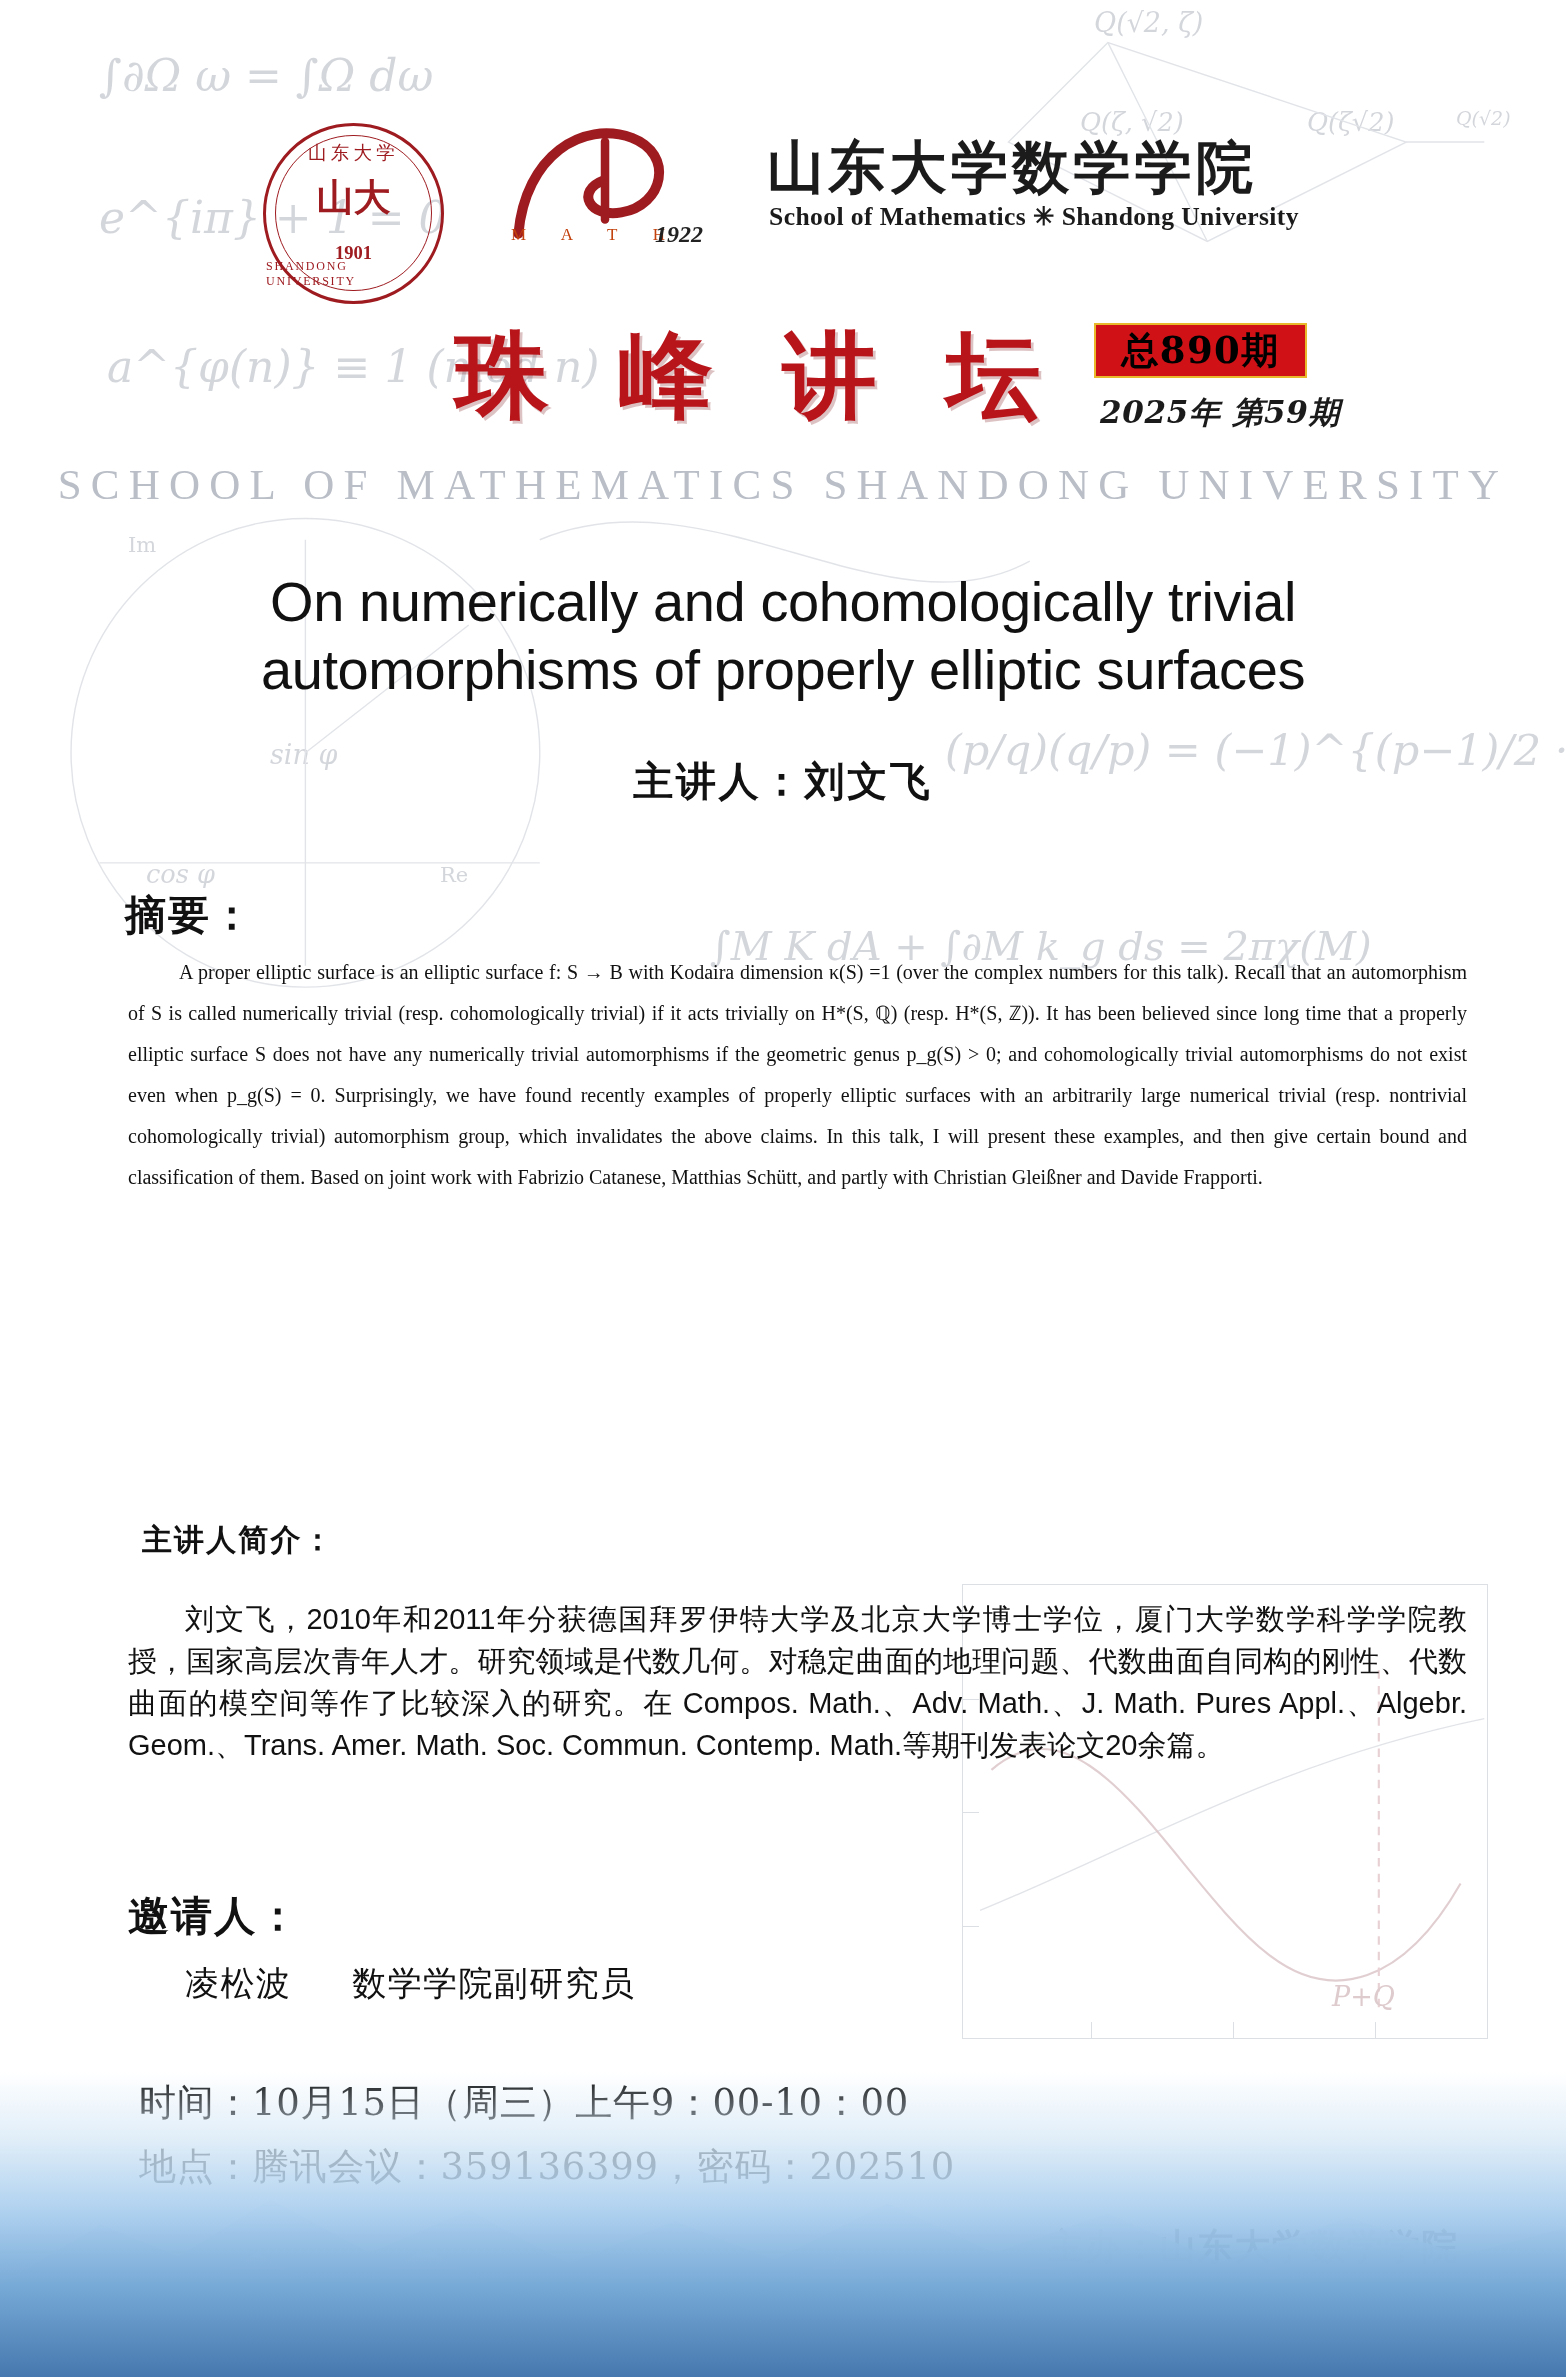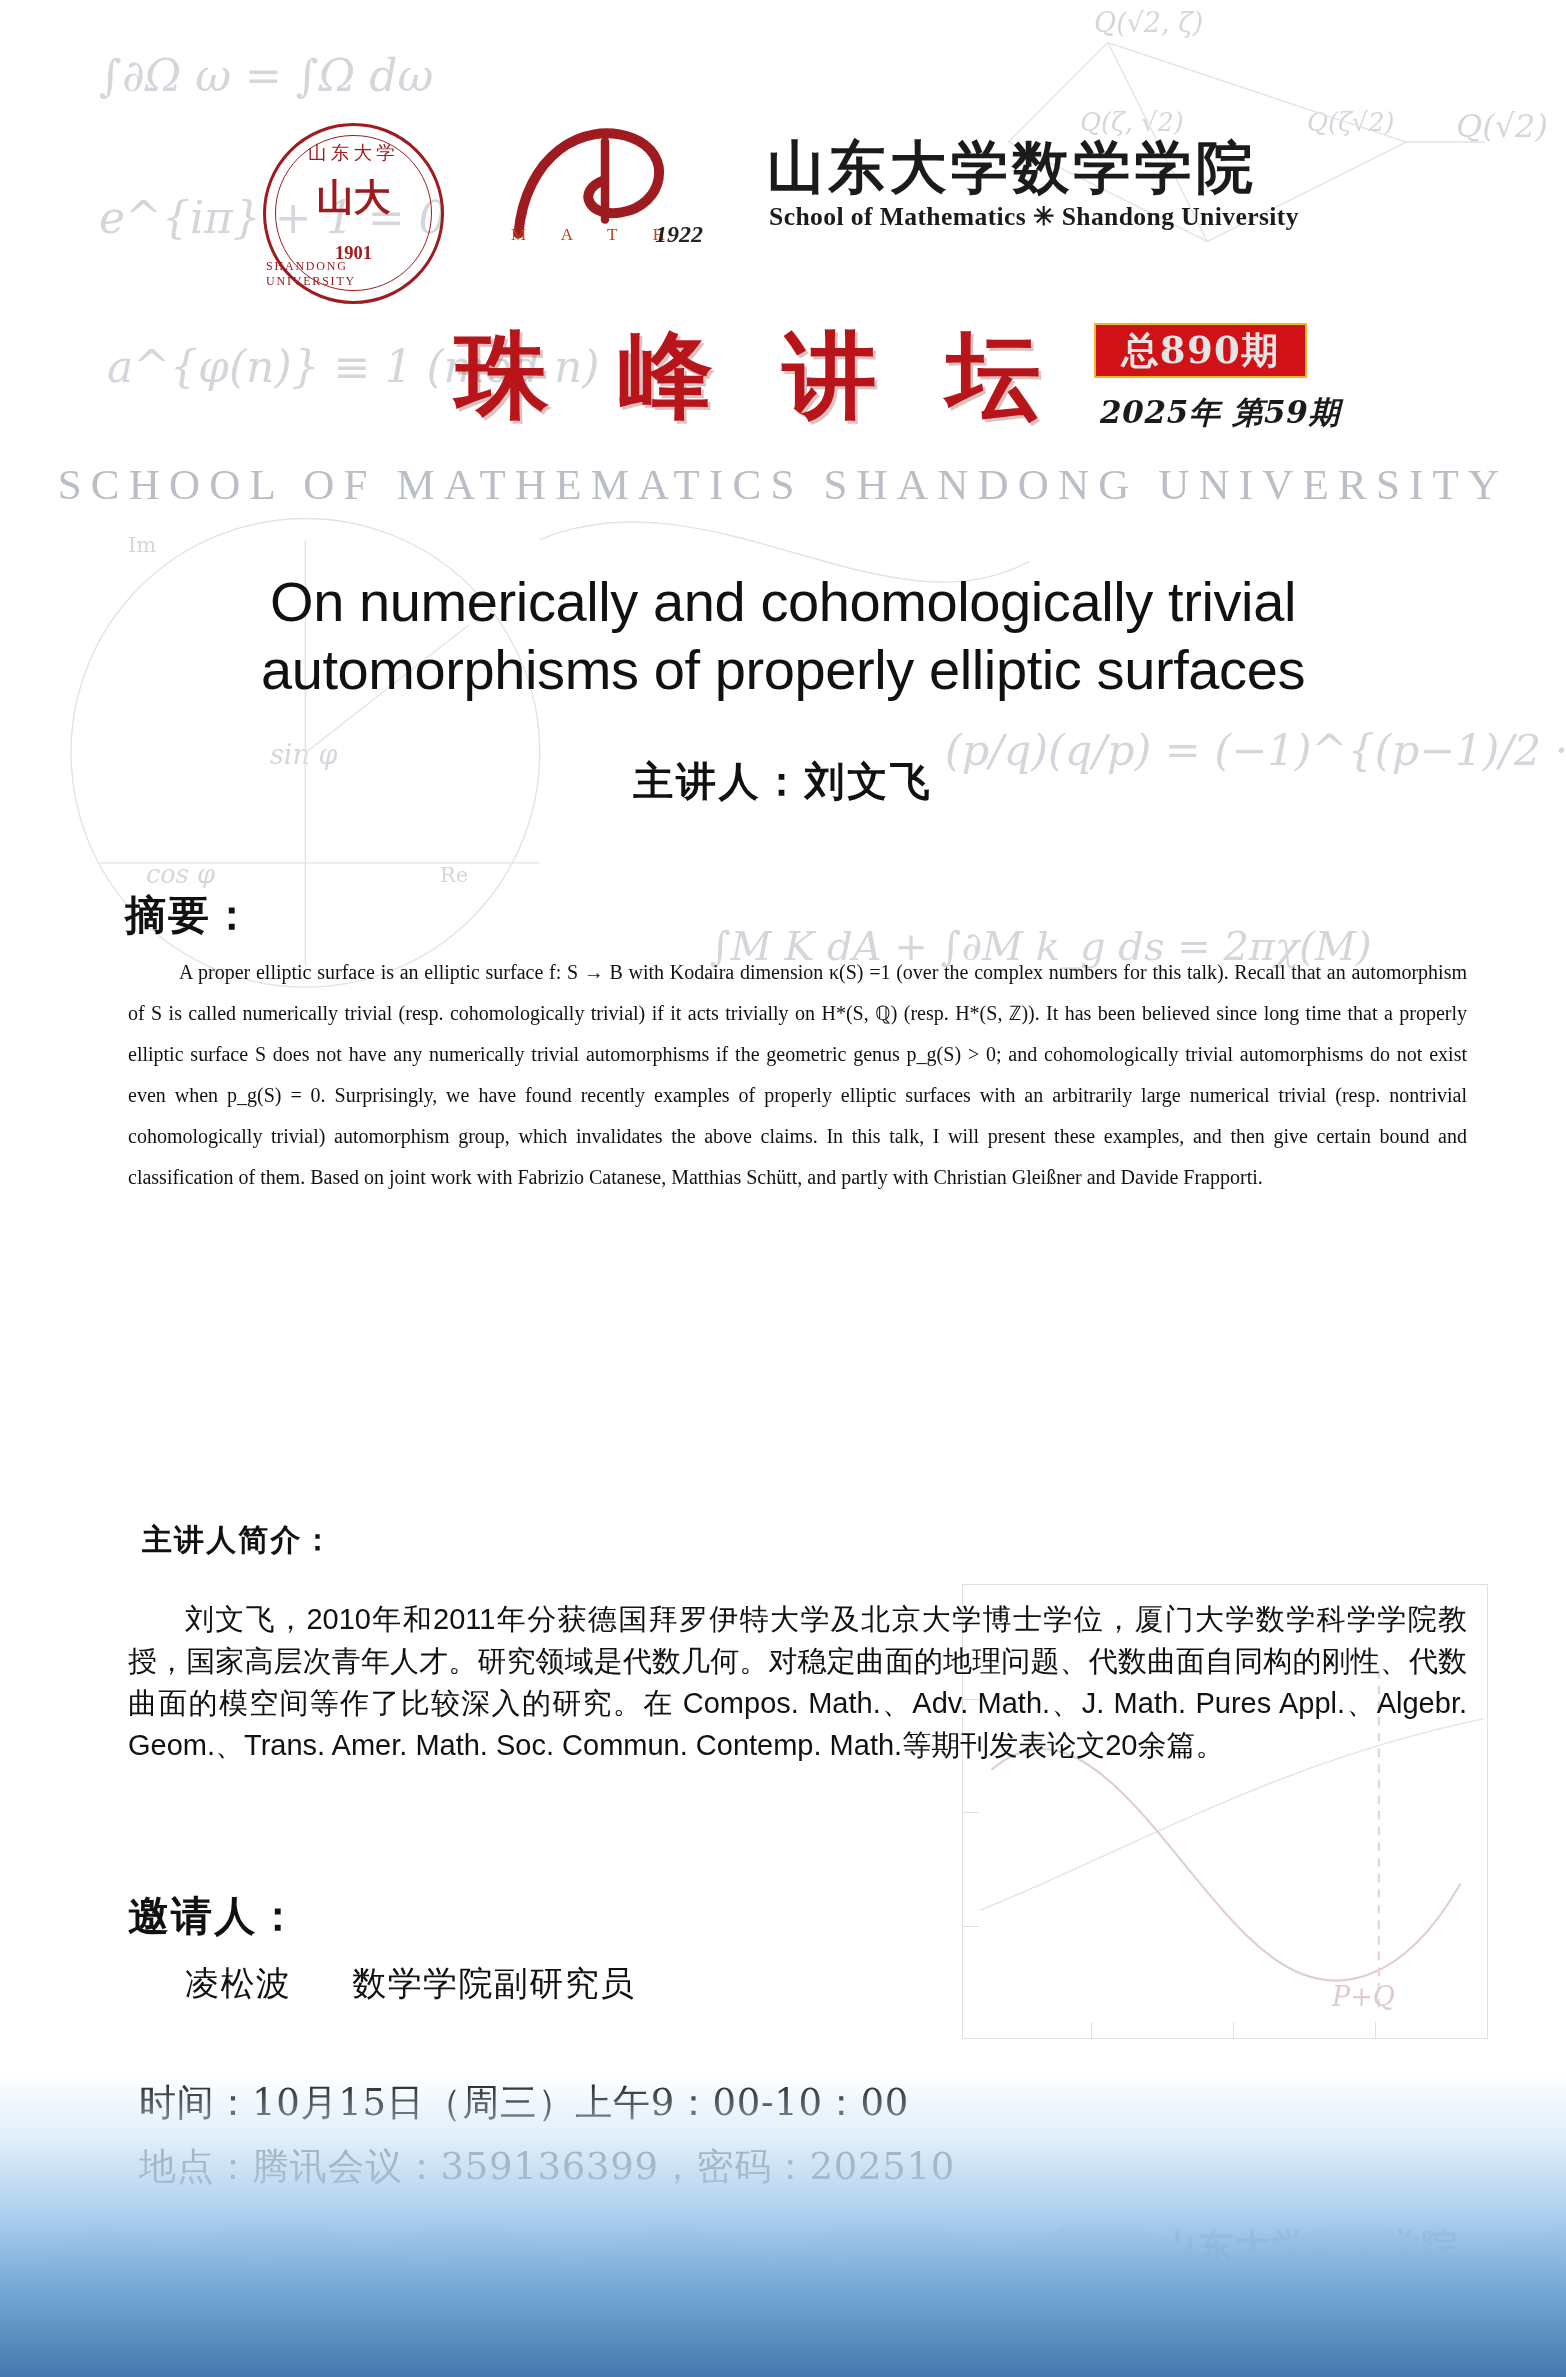--- a/index.html
+++ b/index.html
@@ -183,21 +183,21 @@
   }
   .issue-box {
     position: absolute;
     left: 1094px;
     top: 323px;
     width: 213px;
     height: 55px;
     background: #d01217;
     border: 2.8px solid #e8b92a;
     box-sizing: border-box;
-    color: #e5e5e5;
+    color: #000000;
     font-family: "DejaVu Serif", serif;
     font-weight: bold;
     font-size: 37px;
     line-height: 50px;
     text-align: center;
     letter-spacing: 1.4px;
   }
   .issue-sub {
     position: absolute;
     left: 1100px;
@@ -367,21 +367,21 @@
 
 <div class="poster">
 
   <div class="math-bg">
     <div class="f" style="left:99px; top:50px; font-size:44px;">∫∂Ω ω = ∫Ω dω</div>
     <div class="f" style="left:99px; top:192px; font-size:44px;">e^{iπ} + 1 = 0</div>
     <div class="f" style="left:107px; top:341px; font-size:44px;">a^{φ(n)} ≡ 1 (mod n)</div>
     <div class="f" style="left:1094px; top:7px; font-size:27px;">Q(√2, ζ)</div>
     <div class="f" style="left:1080px; top:107px; font-size:25.6px;">Q(ζ, √2)</div>
     <div class="f" style="left:1307px; top:107px; font-size:25.6px;">Q(ζ√2)</div>
-    <div class="f" style="left:1456px; top:107px; font-size:32px;">Q(√2)</div>
+    <div class="f" style="left:1456px; top:107px; font-size:19px;">Q(√2)</div>
     <div class="f" style="left:128px; top:533px; font-size:21px; font-style:normal;">Im</div>
     <div class="f" style="left:440px; top:863px; font-size:21px; font-style:normal;">Re</div>
     <div class="f" style="left:270px; top:739px; font-size:27px;">sin φ</div>
     <div class="f" style="left:146px; top:859px; font-size:25.6px;">cos φ</div>
     <div class="f" style="left:710px; top:923px; font-size:40px;">∫M K dA + ∫∂M k_g ds = 2πχ(M)</div>
     <div class="f" style="left:945px; top:725px; font-size:43px;">(p/q)(q/p) = (−1)^{(p−1)/2 · (q−1)/2}</div>
 
     <svg width="1566" height="2377" viewBox="0 0 2205 3347" style="left:0; top:0;">
       <g stroke="#cfd3da" stroke-width="2" fill="none">
         <circle cx="430" cy="1060" r="330"></circle>

